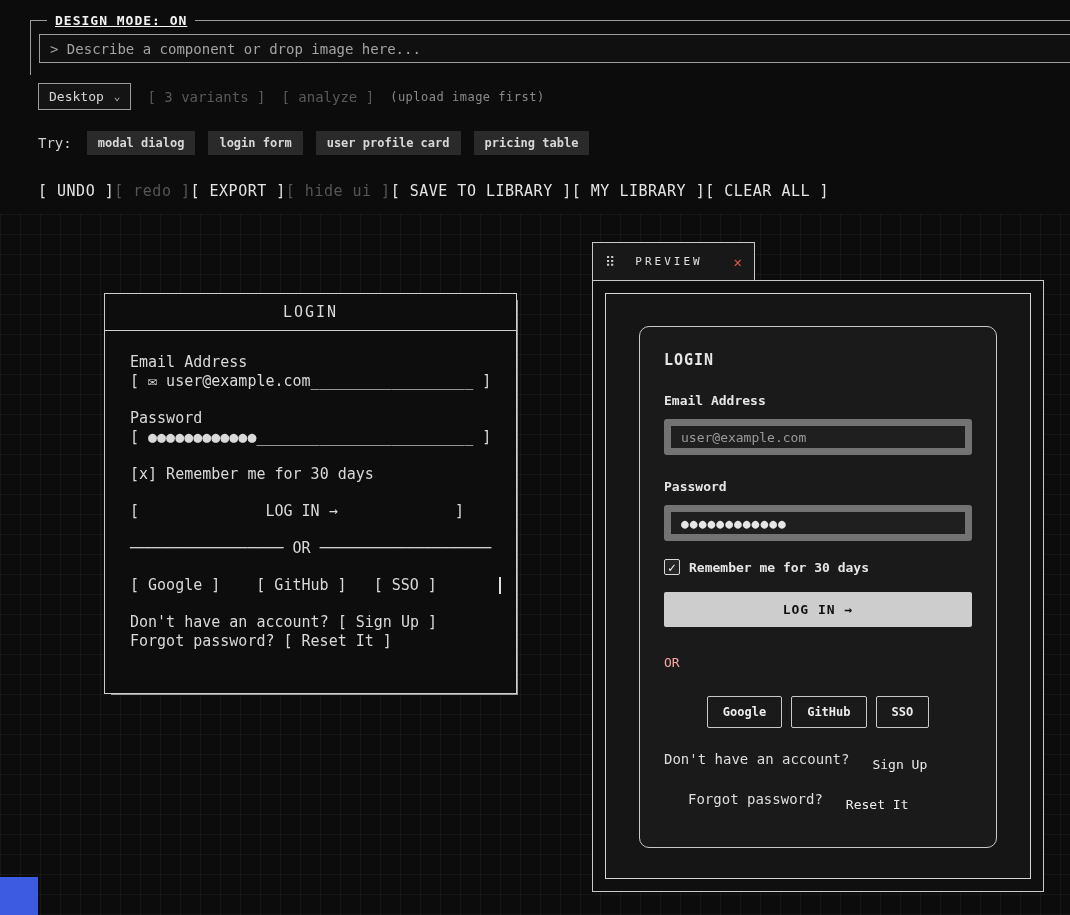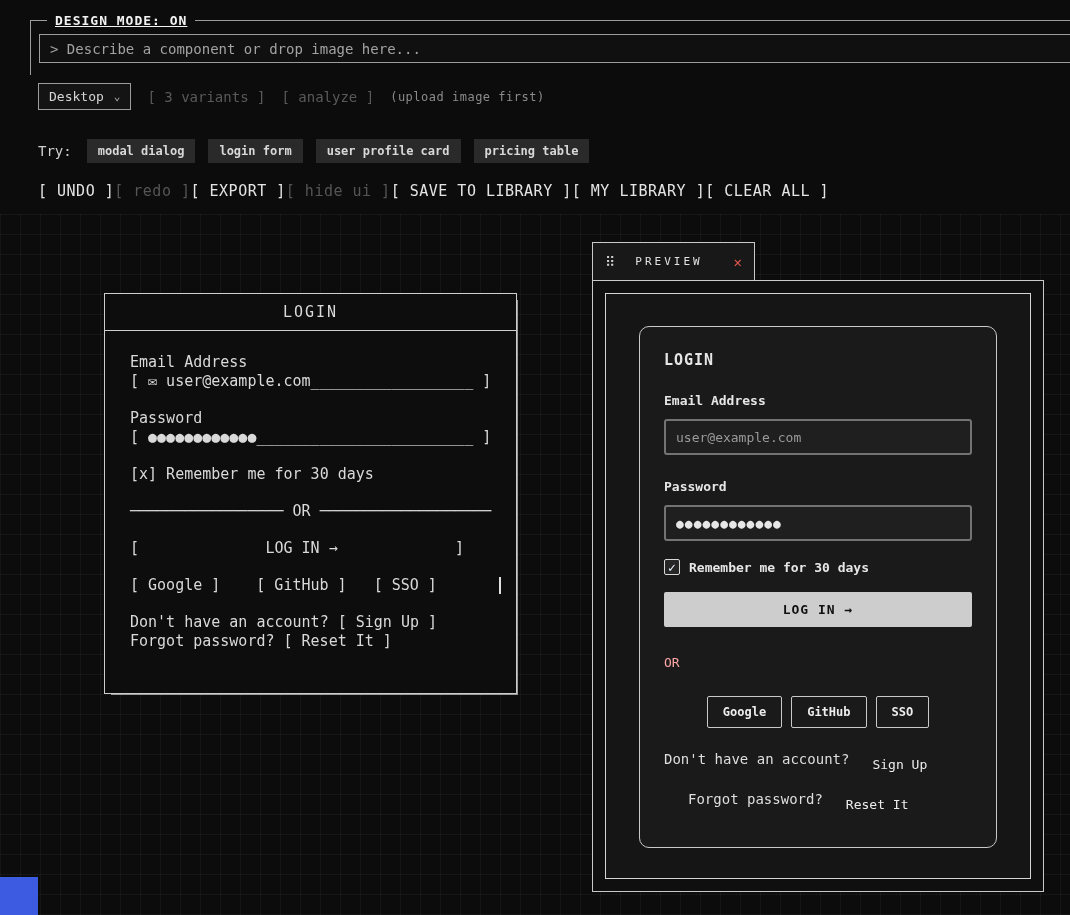--- a/index.html
+++ b/index.html
@@ -45,21 +45,21 @@
   .device-select {
     display:flex; align-items:center; gap:10px;
     background:#141414; border:1px solid #9c9c9c; color:#d6d6d6;
     font-size:13px; padding:5px 10px;
   }
   .chev { font-size:11px; color:#bdbdbd; line-height:1; }
   .ghost { background:none; border:none; color:#5a5a5a; font-size:14px; padding:0; }
   .hint { color:#8b8b8b; font-size:12px; letter-spacing:0.5px; }
 
   
-  .try-row { position:absolute; left:38px; top:139px; display:flex; align-items:center; gap:13px; }
+  .try-row { position:absolute; left:38px; top:131px; display:flex; align-items:center; gap:13px; }
   .try-label { color:#cfcfcf; font-size:14px; margin-right:2px; }
   .chip { background:#2a2a2a; border:none; color:#d8d8d8; font-size:12px; font-weight:bold; padding:5px 11px; }
 
   
   .toolbar { position:absolute; left:38px; top:182px; display:flex; }
   .tb { background:none; border:none; color:#e4e4e4; font-size:15px; padding:0; letter-spacing:0.5px; }
   .tb.disabled { color:#555555; }
 
   
   .ascii-box {
@@ -103,21 +103,21 @@
   }
   .card {
     width:358px; height:522px; margin:32px auto 0;
     border:1px solid #c9c9c9; border-radius:10px; background:#1a1a1a;
     padding:24px; color:#e6e6e6;
   }
   .card-title { font-size:15px; font-weight:bold; letter-spacing:1px; line-height:18px; margin-bottom:24px; }
   .card-label { font-size:13px; font-weight:bold; line-height:16px; margin-bottom:10px; }
   .card-input {
     display:block; width:100%; height:36px;
-    background:#1f1f1f; border:2px solid #737373; border-radius:3px;
+    background:#1f1f1f; border:7px solid #737373; border-radius:3px;
     color:#e6e6e6; font-size:13px; padding:0 10px; margin-bottom:24px;
   }
   .card-input::placeholder { color:#9a9a9a; }
   .card-input.pw { margin-bottom:18px; letter-spacing:1px; }
   .remember-row { display:flex; align-items:center; gap:9px; margin-bottom:17px; cursor:pointer; }
   .cb { width:16px; height:16px; border:1px solid #d8d8d8; border-radius:2px; background:#262626;
         display:flex; align-items:center; justify-content:center; }
   .check { color:#eef6ff; font-size:13px; font-weight:bold; line-height:1; }
   .remember-label { font-size:13px; font-weight:bold; }
   .login-btn {
@@ -176,22 +176,22 @@
 </div>
 
 <div class="ascii-box">
   <div class="ascii-header">LOGIN</div>
   <div class="ascii-body">
     <div class="line">Email Address</div>
     <div class="line clickable">[ ✉ user@example.com__________________ ]</div>
     <div class="line gap">Password</div>
     <div class="line clickable">[ ●●●●●●●●●●●●________________________ ]</div>
     <div class="line gap clickable">[x] Remember me for 30 days</div>
+    <div class="line gap clickable">[              LOG IN →             ]</div>
     <div class="line gap">───────────────── OR ───────────────────</div>
-    <div class="line gap clickable">[              LOG IN →             ]</div>
     <div class="line gap social-line">
       <span class="clickable">[ Google ]</span>
       <span class="sp2 clickable">[ GitHub ]</span>
       <span class="sp3 clickable">[ SSO ]</span>
       <span class="caret"></span>
     </div>
     <div class="line gap row">
       <span>Don't have an account?</span>
       <span class="clickable">[ Sign Up ]</span>
     </div>

